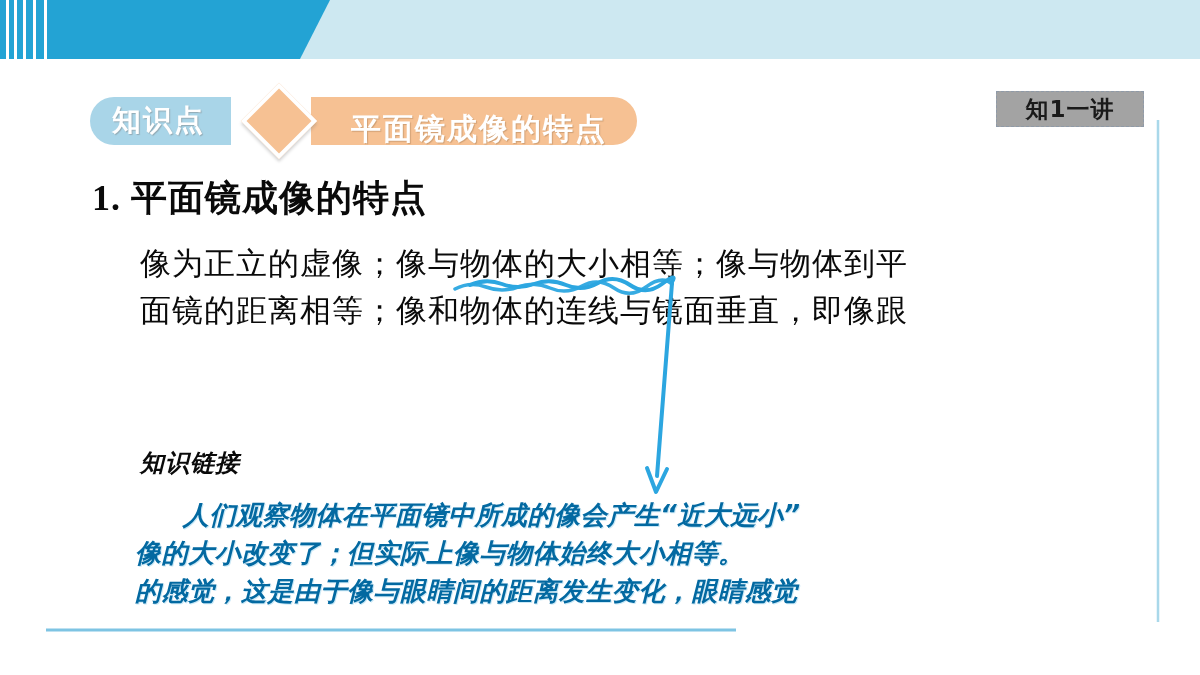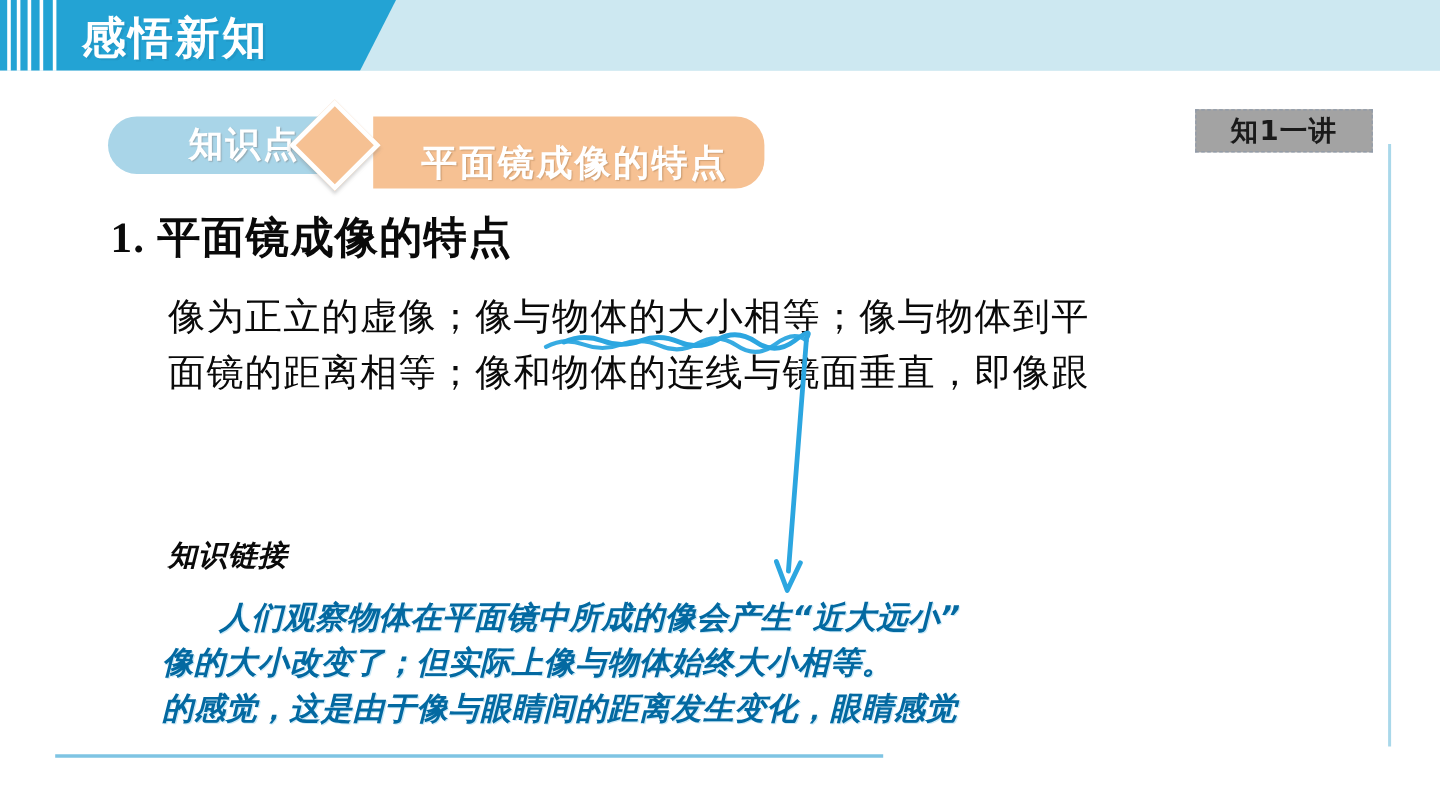--- a/index.html
+++ b/index.html
@@ -105,32 +105,31 @@
     z-index: 1;
   }
   .kp-blue span {
     font-family: "DejaVu Sans", "Liberation Sans", sans-serif;
     font-size: 29px;
     font-weight: bold;
     color: #ffffff;
     letter-spacing: 2px;
     white-space: nowrap;
     text-shadow: 1px 1px 1px rgba(120,120,120,0.45);
-    margin-left: 45px;
   }
   .kp-orange {
     position: absolute;
     left: 221px;
     top: 0;
-    height: 60px;
-    padding: 0 30px 0 40px;
+    height: 48px;
+    padding: 12px 30px 0 40px;
     background: #f6c193;
     border-radius: 0 24px 24px 0;
     display: flex;
-    align-items: flex-end;
+    align-items: flex-start;
     box-sizing: border-box;
     z-index: 1;
   }
   .kp-orange span {
     font-family: "DejaVu Sans", "Liberation Sans", sans-serif;
     font-size: 30px;
     font-weight: bold;
     color: #ffffff;
     letter-spacing: 2px;
     white-space: nowrap;
@@ -255,21 +254,20 @@
   <div class="header-band">
     <div class="header-light"></div>
     <div class="header-dark"></div>
     <div class="header-stripes">
       <i class="hs1"></i>
         <i class="hs2"></i>
         <i class="hs3"></i>
         <i class="hs4"></i>
         <i class="hs5"></i>
     </div>
-    <div class="header-title">感悟新知</div>
   </div>
 
   <div class="kp-row">
     <div class="kp-blue">
       <span>知识点</span>
     </div>
     <div class="kp-orange">
       <span>平面镜成像的特点</span>
     </div>
     <div class="kp-diamond"></div>

